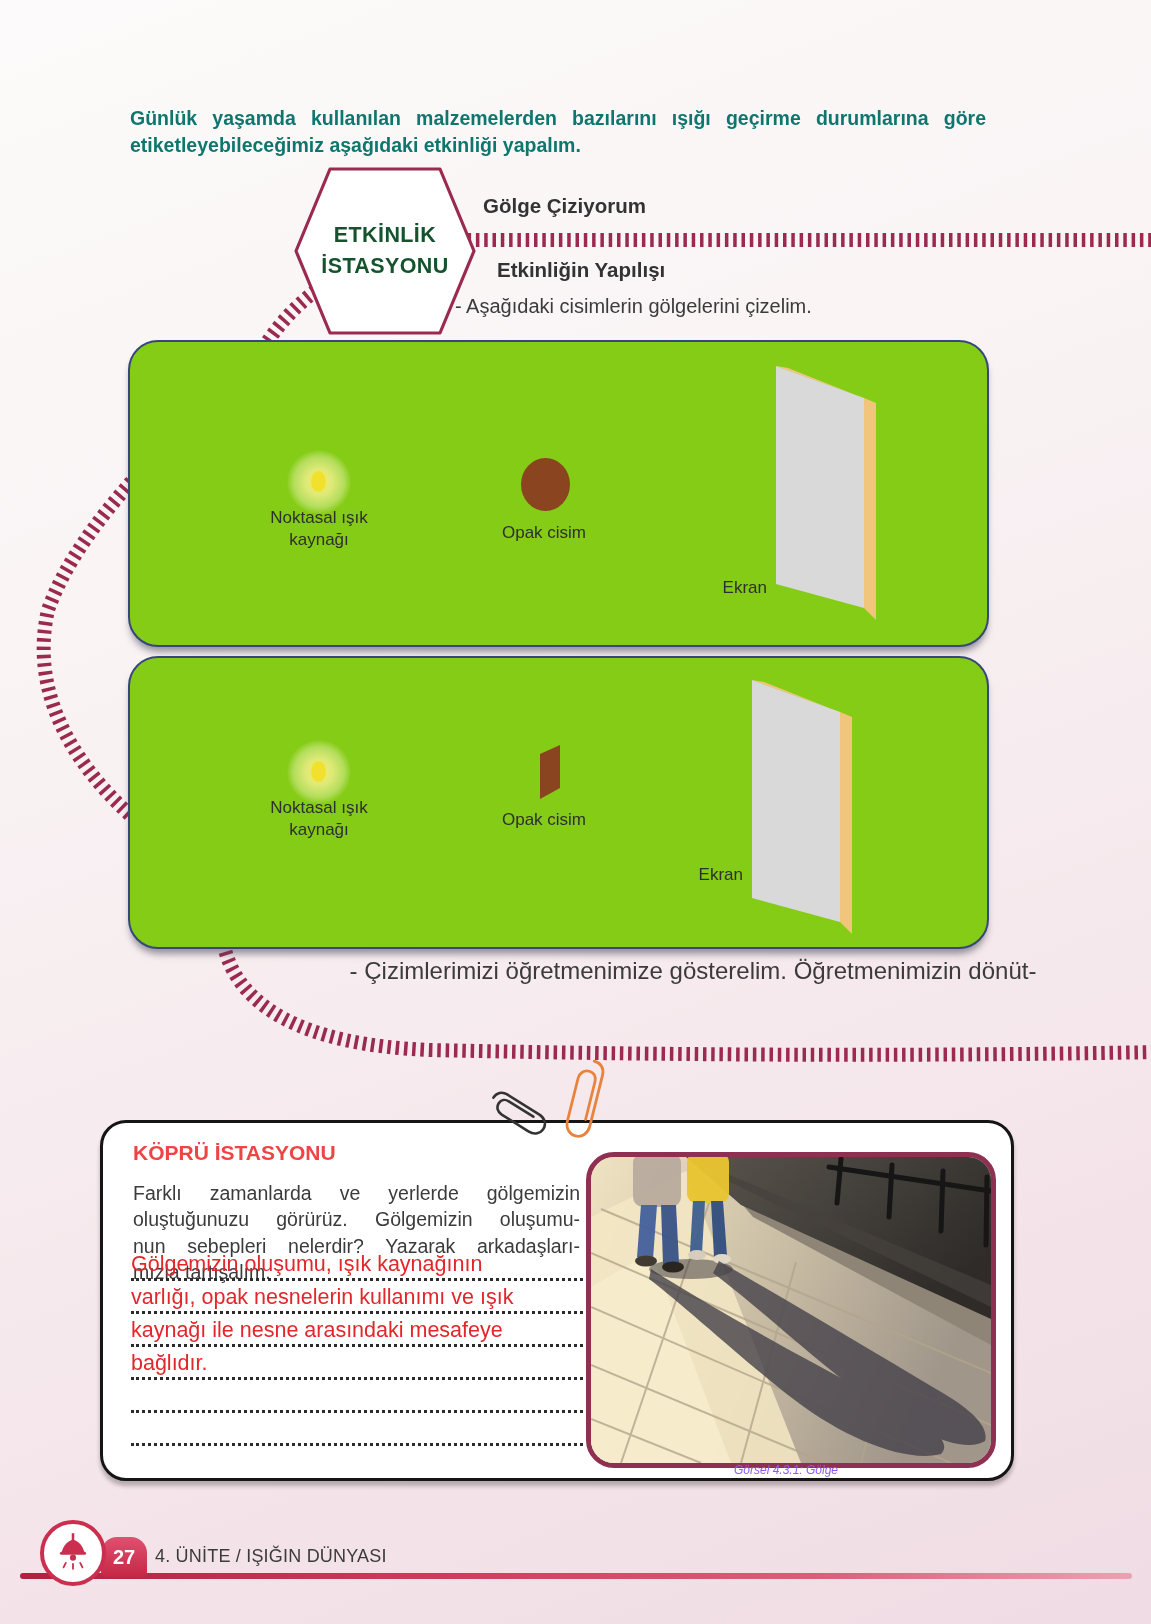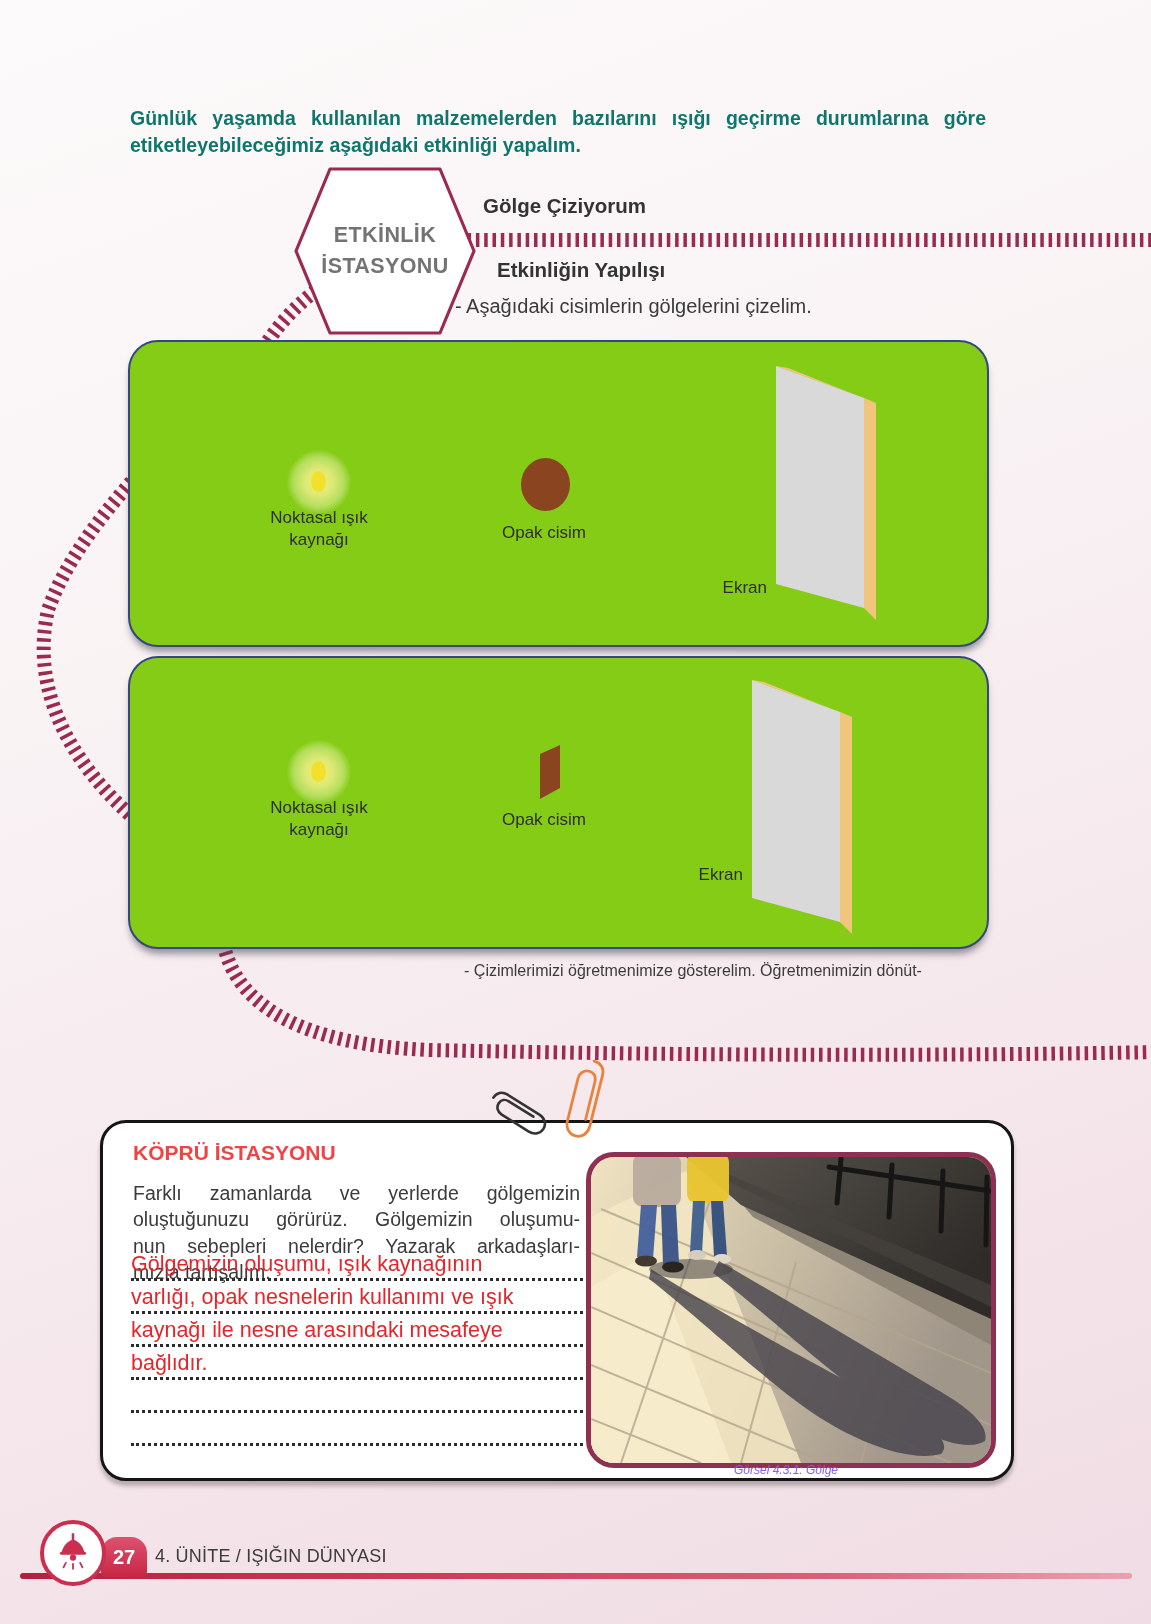--- a/index.html
+++ b/index.html
@@ -8,36 +8,36 @@
        background:linear-gradient(160deg,#fcfafa 0%,#f9f3f4 35%,#f4e5ea 75%,#f0dce4 100%);}
   .abs{position:absolute;}
   .intro{left:130px;top:105px;width:856px;font-size:19.5px;line-height:27px;
          color:#0f766e;text-align:justify;font-weight:bold;}
   
   #ribbon{left:0;top:0;z-index:1;pointer-events:none;}
   
   .hexwrap{left:292px;top:166px;width:186px;height:170px;z-index:3;}
   .hextext{left:292px;top:166px;width:186px;height:170px;z-index:4;display:flex;
            flex-direction:column;align-items:center;justify-content:center;gap:6px;
-           color:#737373;font-weight:bold;font-size:21.5px;letter-spacing:.4px;}
+           color:#14532d;font-weight:bold;font-size:21.5px;letter-spacing:.4px;}
   .act-title{left:483px;top:194px;font-size:20.5px;font-weight:bold;color:#333;z-index:3;}
   .sec-head{left:497px;top:258px;font-size:20.5px;font-weight:bold;color:#333;z-index:3;}
   .step1{left:455px;top:295px;font-size:20px;color:#3b3b3b;z-index:3;}
   
   .diagbox{background:#84cc16;border:2.5px solid #35477d;border-radius:30px;z-index:2;
            box-shadow:0 7px 7px -2px rgba(70,70,85,.55);overflow:hidden;}
   #box1{left:128px;top:340px;width:857px;height:303px;}
   #box2{left:128px;top:656px;width:857px;height:289px;}
   .glow{width:64px;height:64px;border-radius:50%;
         background:radial-gradient(circle,rgba(250,240,120,.95) 0%,rgba(251,243,150,.75) 30%,rgba(253,248,200,.4) 55%,rgba(253,250,220,0) 72%);}
   .bulb{width:15px;height:21px;border-radius:50%;background:#f2e12c;}
   .dlabel{font-size:17px;color:#2f2f2f;text-align:center;line-height:22px;}
   .objcircle{width:49px;height:53px;border-radius:50%;background:#8a4420;}
   .ekran{font-size:17px;color:#2f2f2f;text-align:right;}
-  .step2{left:338px;top:956px;width:710px;text-align:center;font-size:16px;
+  .step2{left:338px;top:956px;width:710px;text-align:center;font-size:24px;
          line-height:29px;color:#3b3b3b;z-index:3;}
   
   .bridge{left:100px;top:1120px;width:908px;height:355px;background:#fff;
           border:3px solid #151515;border-radius:26px;z-index:2;
           box-shadow:0 5px 4px rgba(0,0,0,.25);}
   .btitle{left:133px;top:1141px;font-size:21px;font-weight:bold;color:#ef4444;z-index:3;}
   .qline{left:133px;top:1180px;width:447px;font-size:19.5px;line-height:26.5px;
          color:#3b3b3b;z-index:3;text-align:justify;-moz-text-align-last:justify;text-align-last:justify;}
   .qlast{text-align:right;text-align-last:left;}
   .ans{font-size:21.5px;color:#e3262a;z-index:4;white-space:nowrap;}

